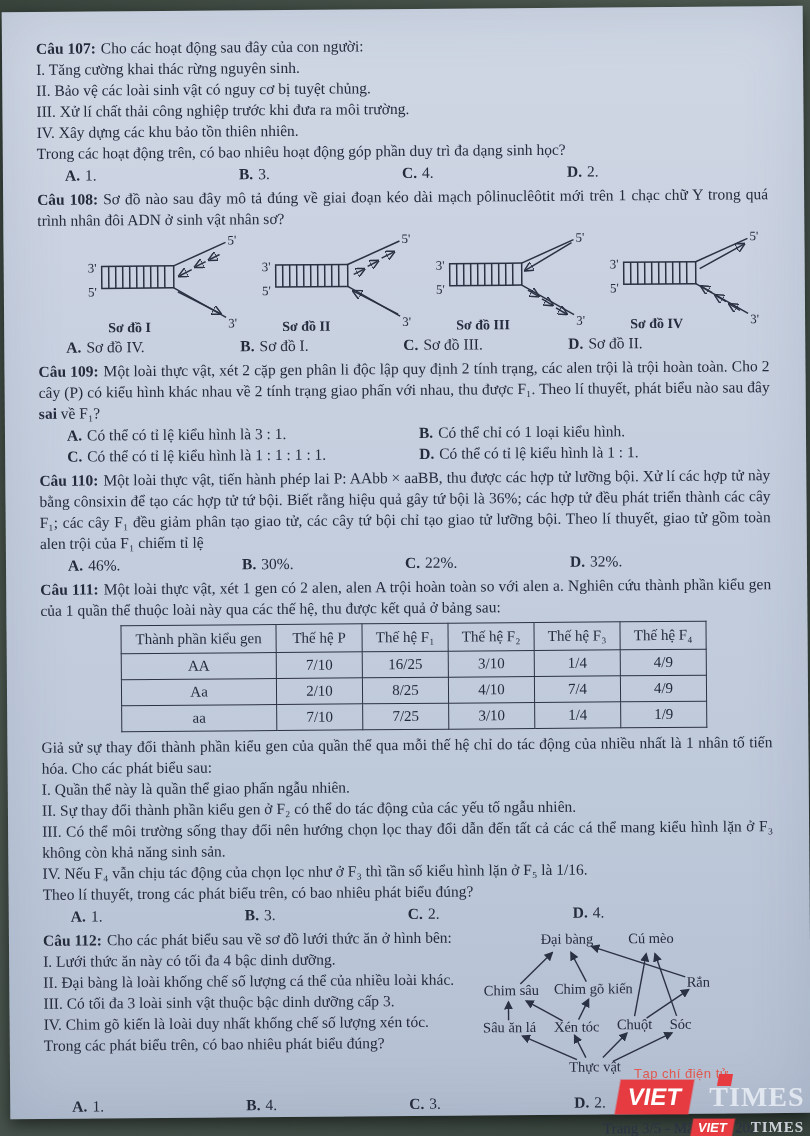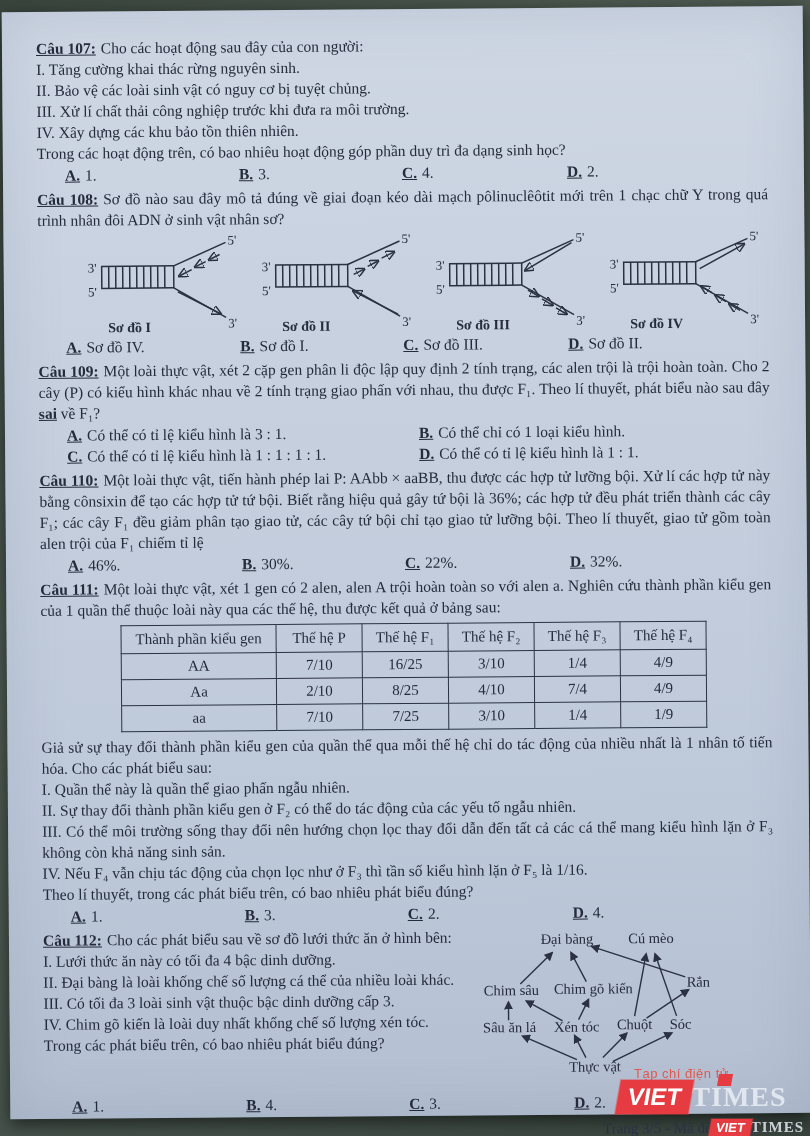--- a/index.html
+++ b/index.html
@@ -13,21 +13,21 @@
     background:linear-gradient(180deg,#cfd7e4 0%,#c7d0df 35%,#bec9da 70%,#b4bfd1 100%);
     transform:rotate(-0.45deg);
     box-shadow:0 5px 16px rgba(0,0,0,.55), inset 0 0 60px rgba(90,105,135,.18);
   }
   .content{
     position:absolute;left:34px;right:36px;top:26px;
     color:#242b3b;font-size:15.5px;line-height:21px;text-align:justify;
   }
   .line{margin:0;}
   .qlabel{margin-right:5px;}
-  b{font-weight:bold;text-decoration:underline;}
+  b{font-weight:bold;}
   .opts{display:grid;padding-left:28px;margin:1px 0 3px 0;text-align:left;}
   .o4{grid-template-columns:174px 163px 165px auto;}
   .o2{grid-template-columns:352px auto;}
   .opt b{margin-right:5px;}
   .q{margin-bottom:3px;}
   
   .forks{display:flex;gap:4px;margin:3px 0 0 42px;width:700px;}
   .fork svg{display:block;}
   .fork text{font-size:13px;fill:#252c3d;font-family:"Liberation Serif","DejaVu Serif",serif;}
   .fork text.dname{font-size:14px;font-weight:bold;}
@@ -59,21 +59,21 @@
   }
   .wm-big{position:absolute;top:14px;left:0;height:36px;}
   .wm-viet{
     display:inline-block;background:#e63c41;color:#fff;font-weight:bold;
     font-family:"Liberation Sans","DejaVu Sans",sans-serif;
     font-size:24px;line-height:34px;padding:0 10px;transform:skewX(-10deg);
     box-shadow:0 0 0 1px rgba(230,60,65,.4);
   }
   .wm-notch{position:absolute;left:100px;top:-6px;width:14px;height:12px;background:#e63c41;transform:skewX(-10deg);}
   .wm-times{
-    display:inline-block;margin-left:0;font-size:28px;font-weight:bold;
+    display:inline-block;margin-left:18px;font-size:28px;font-weight:bold;
     color:rgba(236,240,247,.82);letter-spacing:1px;vertical-align:top;line-height:34px;
   }
   .wm-small{position:absolute;right:4px;bottom:-2px;height:20px;white-space:nowrap;}
   .wm-small .wm-viet{font-size:13px;line-height:18px;padding:0 6px;}
   .wm-small .wm-times{font-size:15px;line-height:18px;color:rgba(230,234,242,.85);}
 </style>
 </head>
 <body>
 
 <div class="paper">

